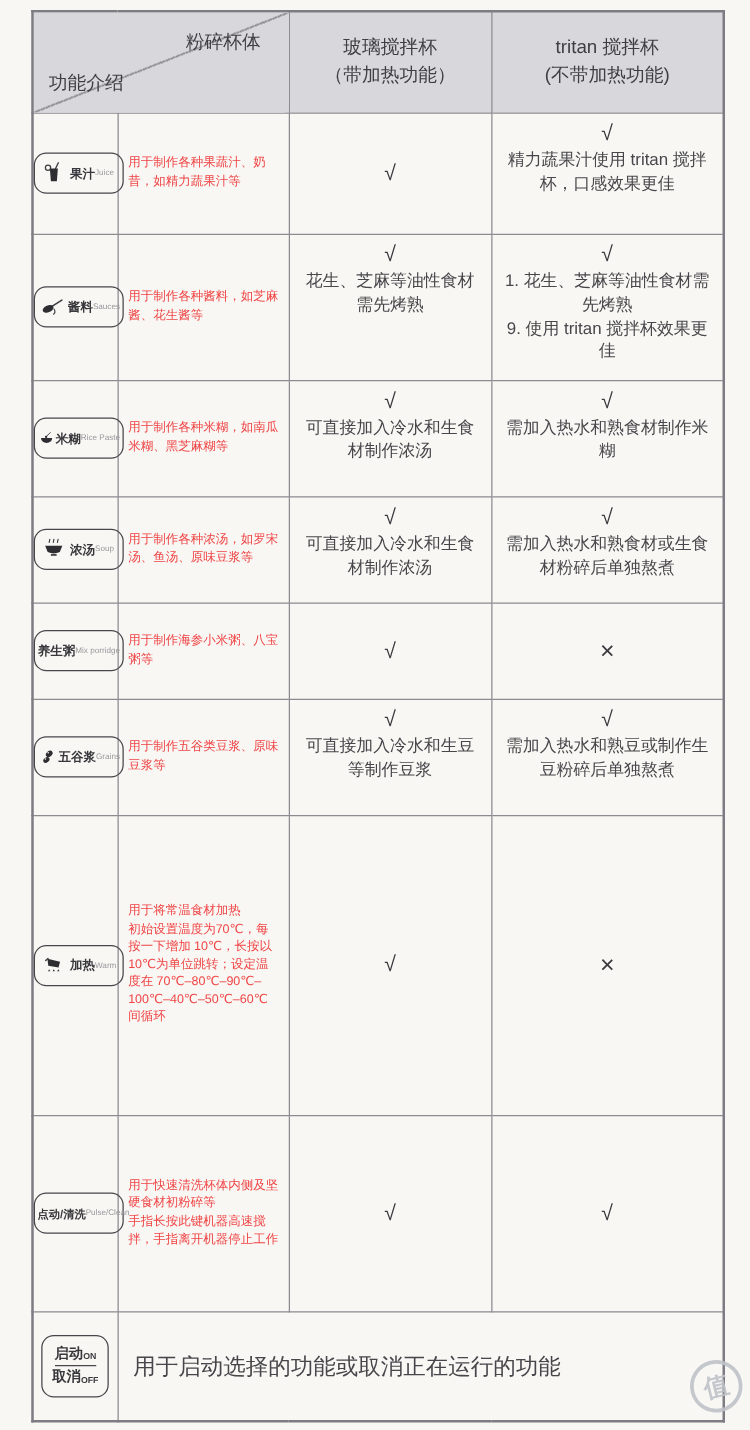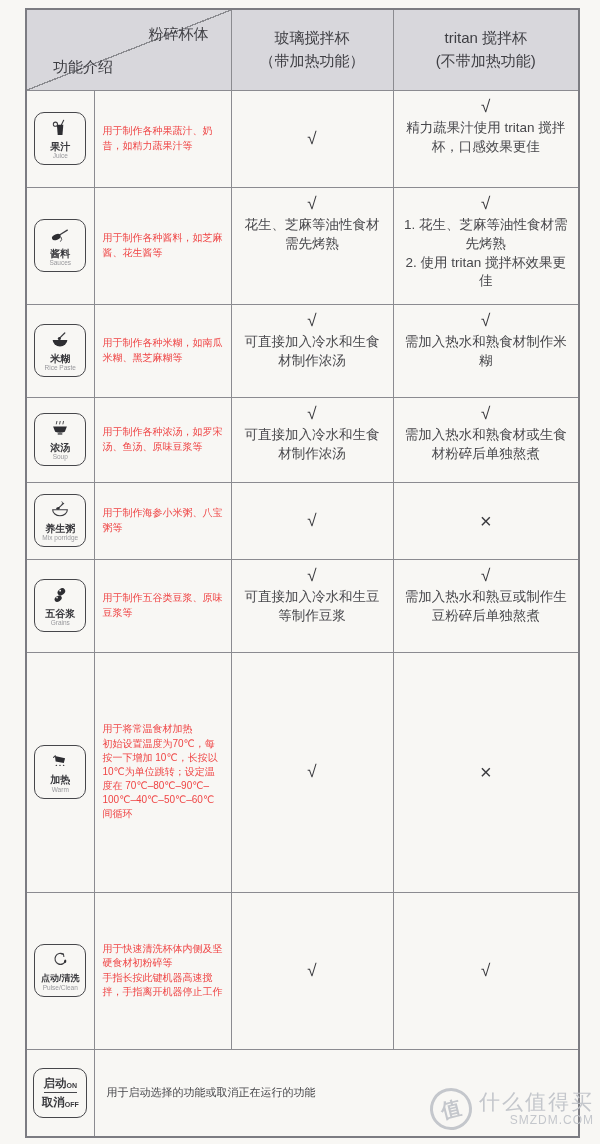--- a/index.html
+++ b/index.html
@@ -27,34 +27,34 @@
   thead th{
     background:#d8d7dc;
     font-size:15px;font-weight:500;color:#3e3e43;
     line-height:1.5;white-space:pre-line;text-align:center;
   }
   th.corner{
     position:relative;
     background-image:linear-gradient(to bottom right,transparent 49.55%,#8b8b90 49.55%,#8b8b90 50.45%,transparent 50.45%),linear-gradient(#d8d7dc,#d8d7dc);
   }
   .corner-top{position:absolute;top:13px;right:22px;}
-  .corner-bottom{position:absolute;bottom:11px;left:26px;}
+  .corner-bottom{position:absolute;bottom:11px;left:12px;}
   tbody tr:nth-child(1){height:97px;}
   tbody tr:nth-child(2){height:117px;}
   tbody tr:nth-child(3){height:93px;}
   tbody tr:nth-child(4){height:85px;}
   tbody tr:nth-child(5){height:77px;}
   tbody tr:nth-child(6){height:93px;}
   tbody tr:nth-child(7){height:240px;}
   tbody tr:nth-child(8){height:157px;}
   tbody tr:nth-child(9){height:88px;}
   td.c-icon{text-align:center;}
   .icon-box{
-    display:inline-flex;flex-direction:column;align-items:center;
-    width:52px;box-sizing:border-box;
+    display:inline-flex;flex-direction:row;align-items:center;
+    width:72px;box-sizing:border-box;
     border:1.5px solid #47474b;border-radius:10px;
     padding:5px 2px 4px;background:transparent;
   }
   .icon-glyph{height:22px;display:block;}
   .icon-label{font-size:10px;font-weight:bold;color:#38383c;line-height:1.15;white-space:nowrap;margin-top:1px;}
   .icon-sub{font-size:6.5px;color:#98989c;line-height:1.2;white-space:nowrap;}
   .onoff-box{
     display:inline-flex;flex-direction:column;align-items:center;
     width:54px;box-sizing:border-box;
     border:1.5px solid #47474b;border-radius:10px;
@@ -70,21 +70,21 @@
   }
   td.c-mark{text-align:center;vertical-align:middle;}
   td.c-mark.top{vertical-align:top;}
   td.c-mark.top .mark{margin-top:4px;}
   .mark{font-size:17px;color:#3a3a3e;line-height:1.4;}
   .note{
     font-size:13.5px;line-height:1.38;color:#47474b;
     text-align:center;padding:1px 9px 6px;white-space:pre-line;
   }
   td.c-merged{
-    font-size:11px;color:#47474b;
+    font-size:18px;color:#47474b;
     padding:6px 12px;text-align:left;vertical-align:middle;
   }
   .watermark{
     position:absolute;right:6px;bottom:14px;
     display:flex;align-items:center;gap:7px;
     color:#bfc2c8;opacity:.9;
   }
   .wm-logo{
     width:36px;height:36px;border:3px solid #bfc2c8;border-radius:50%;
     display:flex;align-items:center;justify-content:center;
@@ -156,21 +156,21 @@
         </div>
       </td>
       <td class="c-desc">用于制作各种酱料，如芝麻酱、花生酱等</td>
       <td class="c-mark top">
         <div class="mark">√</div>
         <div class="note">花生、芝麻等油性食材需先烤熟</div>
       </td>
       <td class="c-mark top">
         <div class="mark">√</div>
         <div class="note">1. 花生、芝麻等油性食材需先烤熟
-2. 使用 tritan 搅拌杯效果更佳</div>
+9. 使用 tritan 搅拌杯效果更佳</div>
       </td>
     </tr>
 
     <tr>
       <td class="c-icon">
         <div class="icon-box">
           <svg class="icon-glyph" viewBox="0 0 26 24" width="26" height="22">
             <line class="st" x1="12.8" y1="8.6" x2="18.2" y2="3.2" stroke-width="1.4"></line>
             <circle class="fl" cx="12.3" cy="9.3" r="1.7"></circle>
             <path class="fl" d="M5 11 a8 7 0 0 0 16 0 z"></path>
@@ -316,17 +316,13 @@
         </div>
       </td>
       <td class="c-merged" colspan="3">用于启动选择的功能或取消正在运行的功能</td>
     </tr>
 
   </tbody>
 </table>
 
 <div class="watermark">
   <div class="wm-logo">值</div>
-  <div class="wm-text">
-    <div class="wm-brand">什么值得买</div>
-    <div class="wm-site">SMZDM.COM</div>
-  </div>
 </div>
 
 </body></html>

